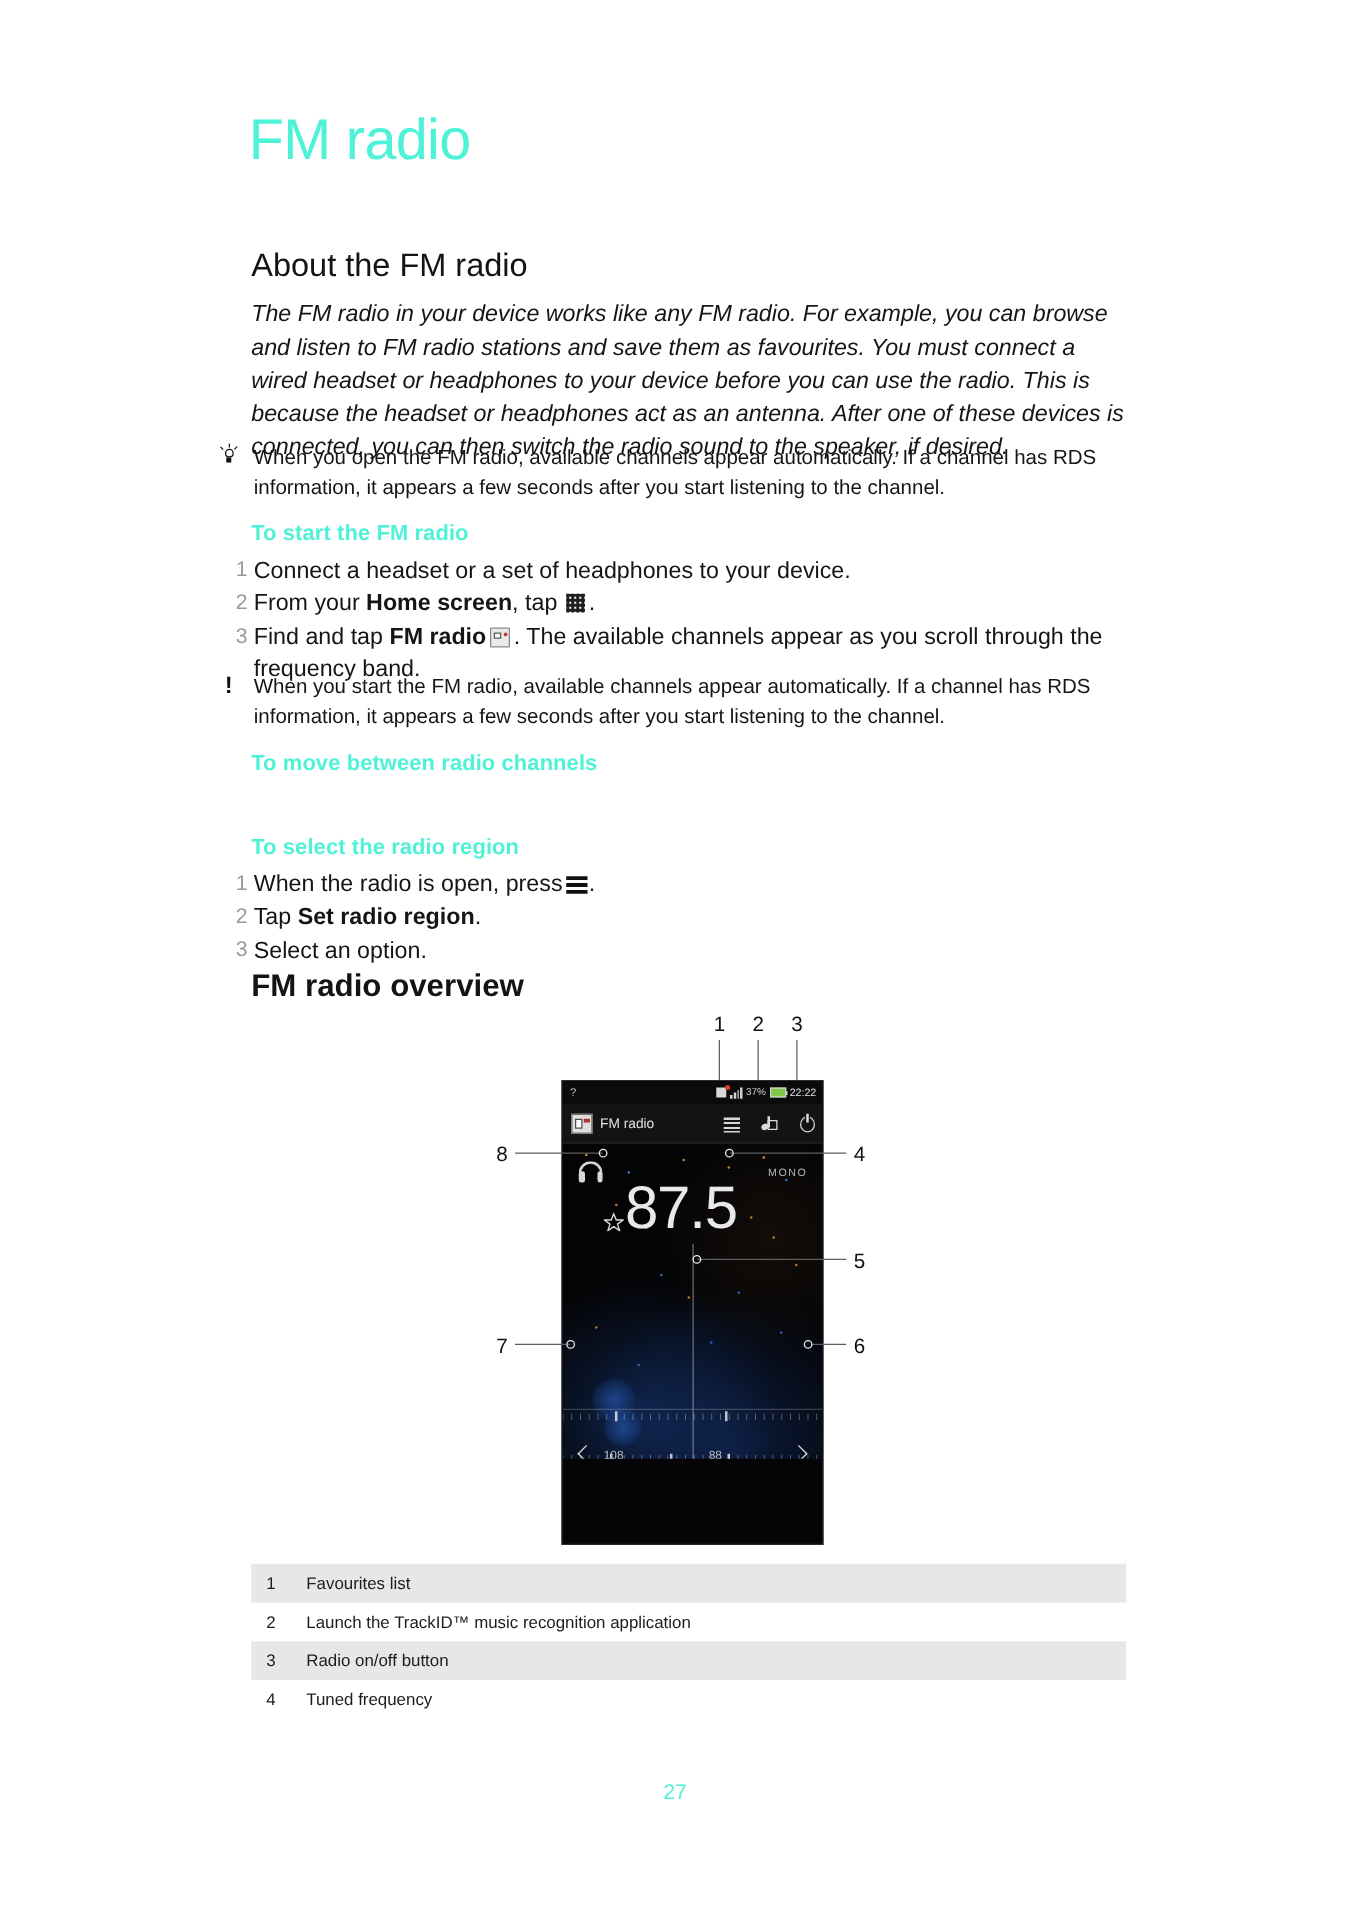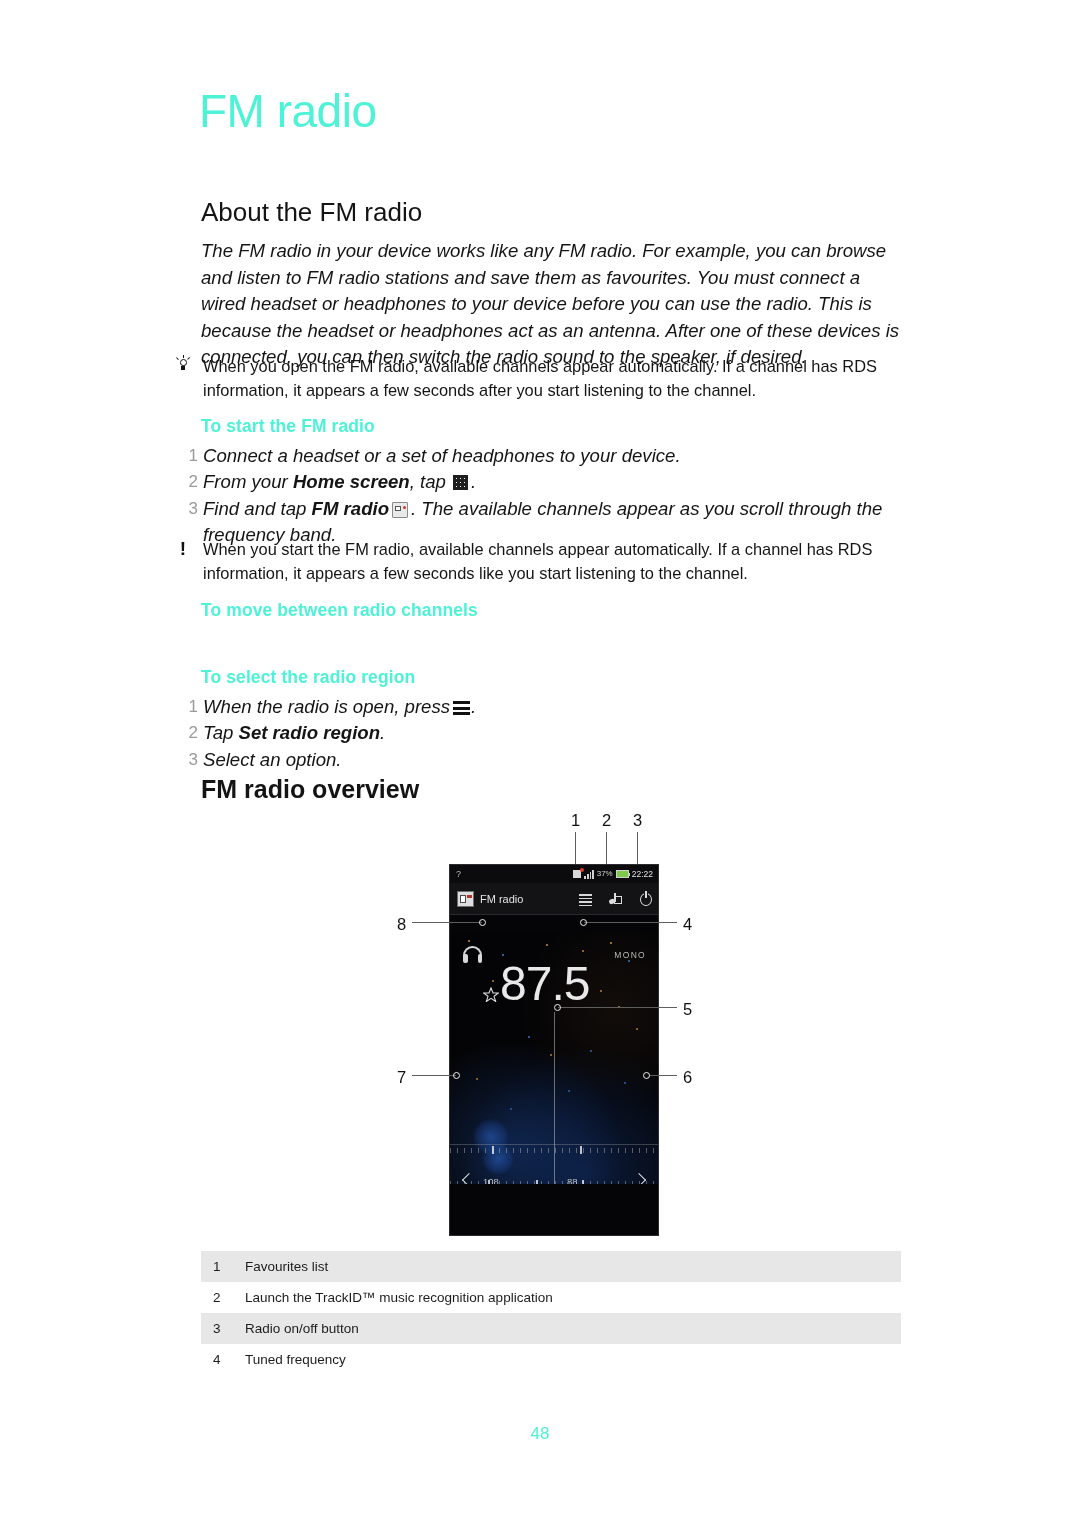--- a/index.html
+++ b/index.html
@@ -165,21 +165,20 @@
     left: 14px;
     top: 9px;
     width: 5px;
     height: 5px;
     border-radius: 50%;
     background: #8e8e8e;
   }
   .step .txt {
     display: block;
     margin-left: 31px;
-    font-style: italic;
   }
   .step b { font-weight: 700; }
 
   
   .ico-apps {
     display: inline-block;
     width: 15px; height: 15px;
     vertical-align: -2px;
     margin: 0 3px 0 2px;
     background-image:
@@ -426,21 +425,20 @@
     position: absolute;
     left: 0; top: 50px;
     width: 100%;
     height: 252px;
     overflow: hidden;
     background:
       radial-gradient(circle at 30% 86%, rgba(30,80,170,0.36) 0%, rgba(10,20,45,0) 42%),
       radial-gradient(circle at 66% 96%, rgba(25,70,160,0.34) 0%, rgba(8,16,40,0) 45%),
       radial-gradient(circle at 80% 30%, rgba(70,45,20,0.22) 0%, rgba(0,0,0,0) 40%),
       #040406;
-    margin-top: 17px;
   }
   .blob {
     position: absolute;
     border-radius: 50%;
     background: radial-gradient(circle, rgba(42,96,190,0.62) 0%, rgba(30,72,160,0.18) 70%, rgba(0,0,0,0) 100%);
     filter: blur(1px);
   }
   .blob.b1 { left: 24px; top: 188px; width: 34px; height: 34px; }
   .blob.b2 { left: 33px; top: 212px; width: 30px; height: 30px; }
 
@@ -649,21 +647,21 @@
       <span class="txt"><span>From your </span><b>Home screen</b><span>, tap</span> <span class="ico-apps"></span><span>.</span></span>
     </div>
     <div class="step">
       <span class="num">3</span>
       <span class="txt"><span>Find and tap </span><b>FM radio</b><span class="ico-fmradio"></span><span>. The available channels appear as you scroll through the frequency band.</span></span>
     </div>
   </div>
 
   <div class="note warn">
     <span class="note-icon"><span class="bang">!</span></span>
-    <span class="note-text">When you start the FM radio, available channels appear automatically. If a channel has RDS information, it appears a few seconds like you start listening to the channel.</span>
+    <span class="note-text">When you start the FM radio, available channels appear automatically. If a channel has RDS information, it appears a few seconds after you start listening to the channel.</span>
   </div>
 
   <div class="h3 move">To move between radio channels</div>
 
   <div class="h3 region">To select the radio region</div>
   <div class="steps region">
     <div class="step">
       <span class="num">1</span>
       <span class="txt"><span>When the radio is open, press</span><span class="ico-menu"></span><span>.</span></span>
     </div>
@@ -832,15 +830,15 @@
     <div class="legend-row shaded">
       <span class="lnum">3</span>
       <span class="ltext">Radio on/off button</span>
     </div>
     <div class="legend-row">
       <span class="lnum">4</span>
       <span class="ltext">Tuned frequency</span>
     </div>
   </div>
 
-  <div class="page-number">48</div>
+  <div class="page-number">27</div>
 
 </div>
 
 </body></html>

